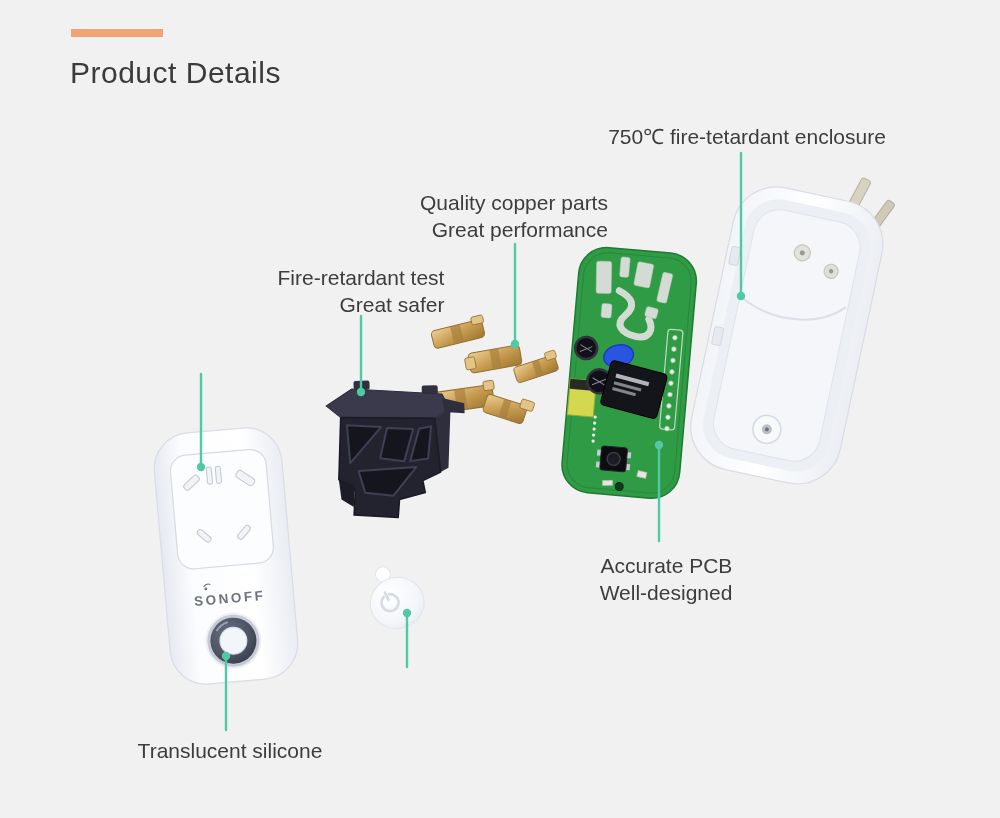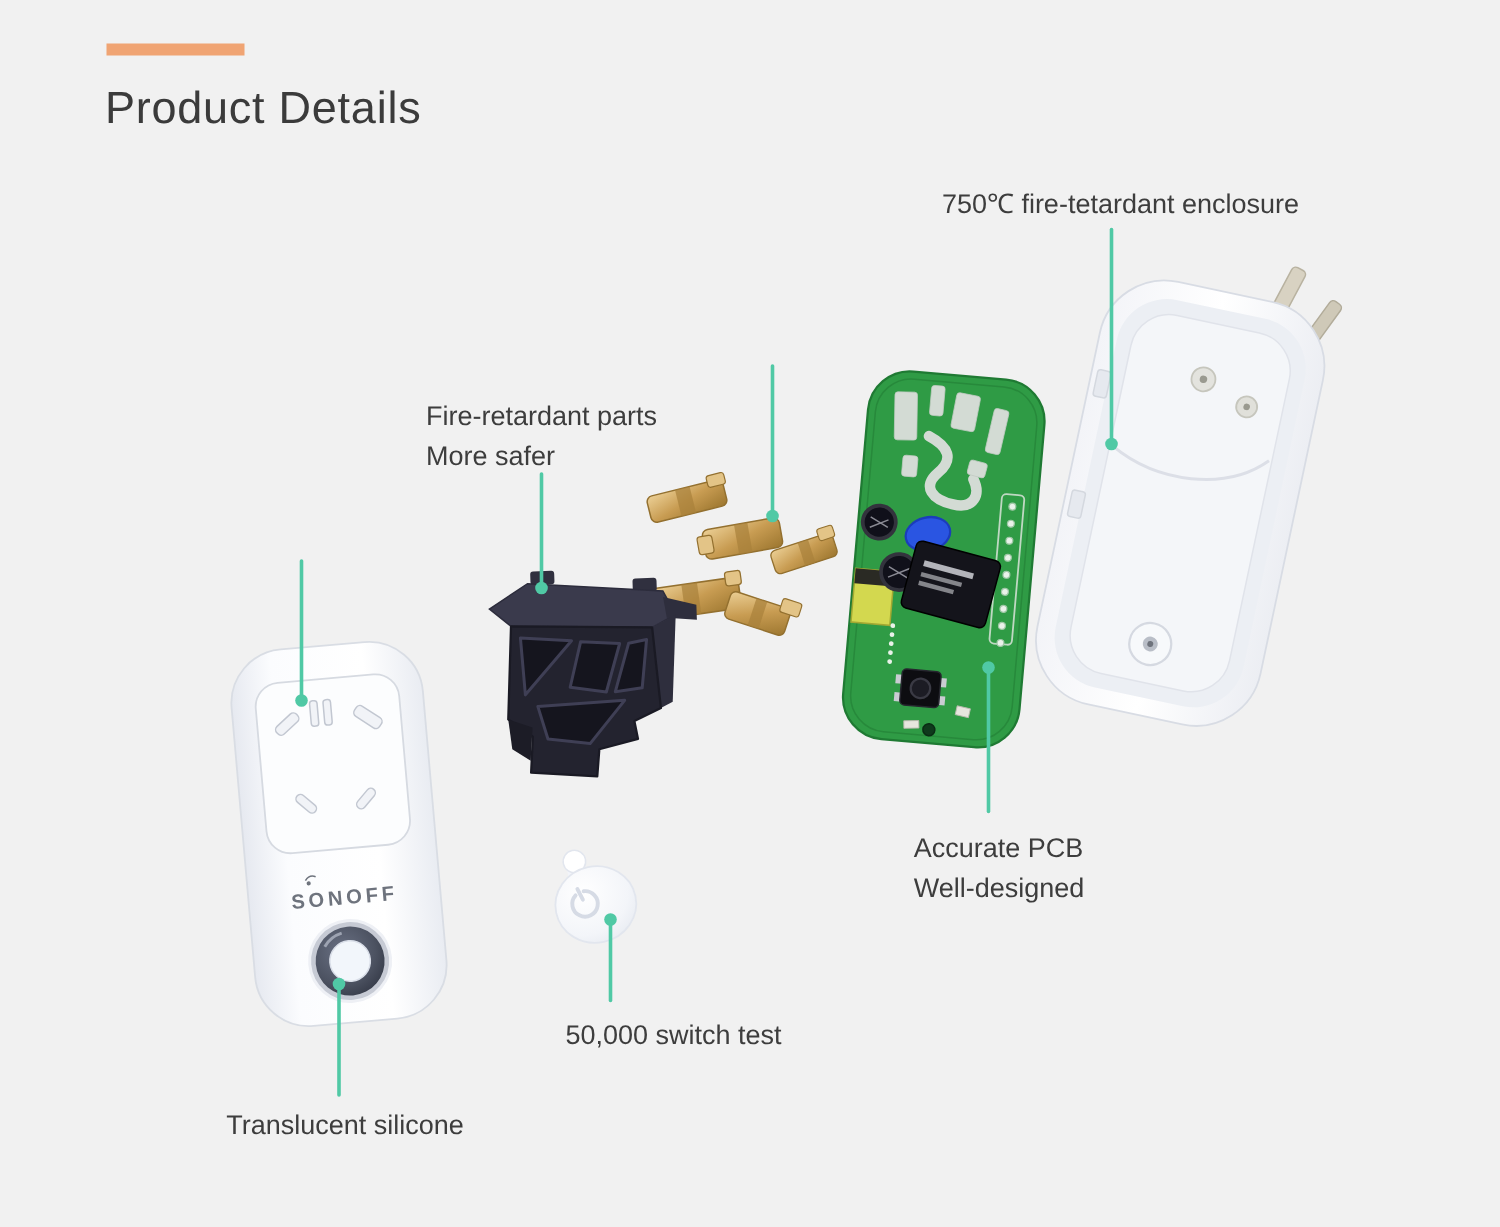--- a/index.html
+++ b/index.html
@@ -11,22 +11,22 @@
     --copper-gold:#c99b52;
     --insulator-dark:#23232f;
   }
   *{margin:0;padding:0;box-sizing:border-box;}
   html,body{width:1000px;height:818px;overflow:hidden;}
   body{background:var(--background);font-family:"Liberation Sans",sans-serif;}
   .canvas{position:relative;width:1000px;height:818px;}
   .accent-bar{position:absolute;left:71px;top:29px;width:92px;height:8px;background:var(--accent-bar);}
   .page-title{position:absolute;left:70px;top:56px;font-size:30px;font-weight:400;color:#3b3b3b;letter-spacing:.5px;}
   .scene{position:absolute;left:0;top:0;width:1000px;height:818px;}
-  .label{position:absolute;transform:translateX(-50%);text-align:left;
-         font-size:18px;line-height:27px;color:var(--label-text);white-space:nowrap;}
+  .label{position:absolute;transform:translateX(-50%);text-align:right;
+         font-size:21px;line-height:27px;color:var(--label-text);white-space:nowrap;}
   .leader{stroke:var(--leader-line);stroke-width:2.4;stroke-linecap:round;}
   .leader-dot{fill:var(--leader-line);}
   .hole{fill:#f1f3f7;stroke:#c2c7d1;stroke-width:1;}
   .trace{fill:#d3dbd4;stroke:#c2cbc3;stroke-width:.5;}
   .copper-piece{fill:url(#gradCopper);stroke:#93702f;stroke-width:1;}
   .pocket{fill:#15151e;stroke:#3f3f55;stroke-width:2;stroke-linejoin:round;}
 </style>
 </head>
 <body>
 
@@ -227,33 +227,36 @@
       <circle class="leader-dot" cx="407" cy="613" r="4.2"></circle>
       <line class="leader" x1="226" y1="656" x2="226" y2="730"></line>
       <circle class="leader-dot" cx="226" cy="656" r="4.2"></circle>
     </g>
   </svg>
 
   <div class="label" style="left:747px;top:123px">
     <div>750℃ fire-tetardant enclosure</div>
   </div>
 
+  <div class="label" style="left:514px;top:189px">
+    <div>Quality copper parts</div>
+    <div>Great performance</div>
+  </div>
 
   <div class="label" style="left:361px;top:264px">
-    <div>Fire-retardant parts</div>
-    <div>More safer</div>
+    <div>Fire-retardant test</div>
+    <div>Great safer</div>
   </div>
 
 
   <div class="label" style="left:666px;top:552px">
     <div>Accurate PCB</div>
     <div>Well-designed</div>
   </div>
 
   <div class="label" style="left:449px;top:677px">
-    <div>50,000 switch test</div>
   </div>
 
   <div class="label" style="left:230px;top:737px">
     <div>Translucent silicone</div>
   </div>
 
 </div>
 
 </body></html>

